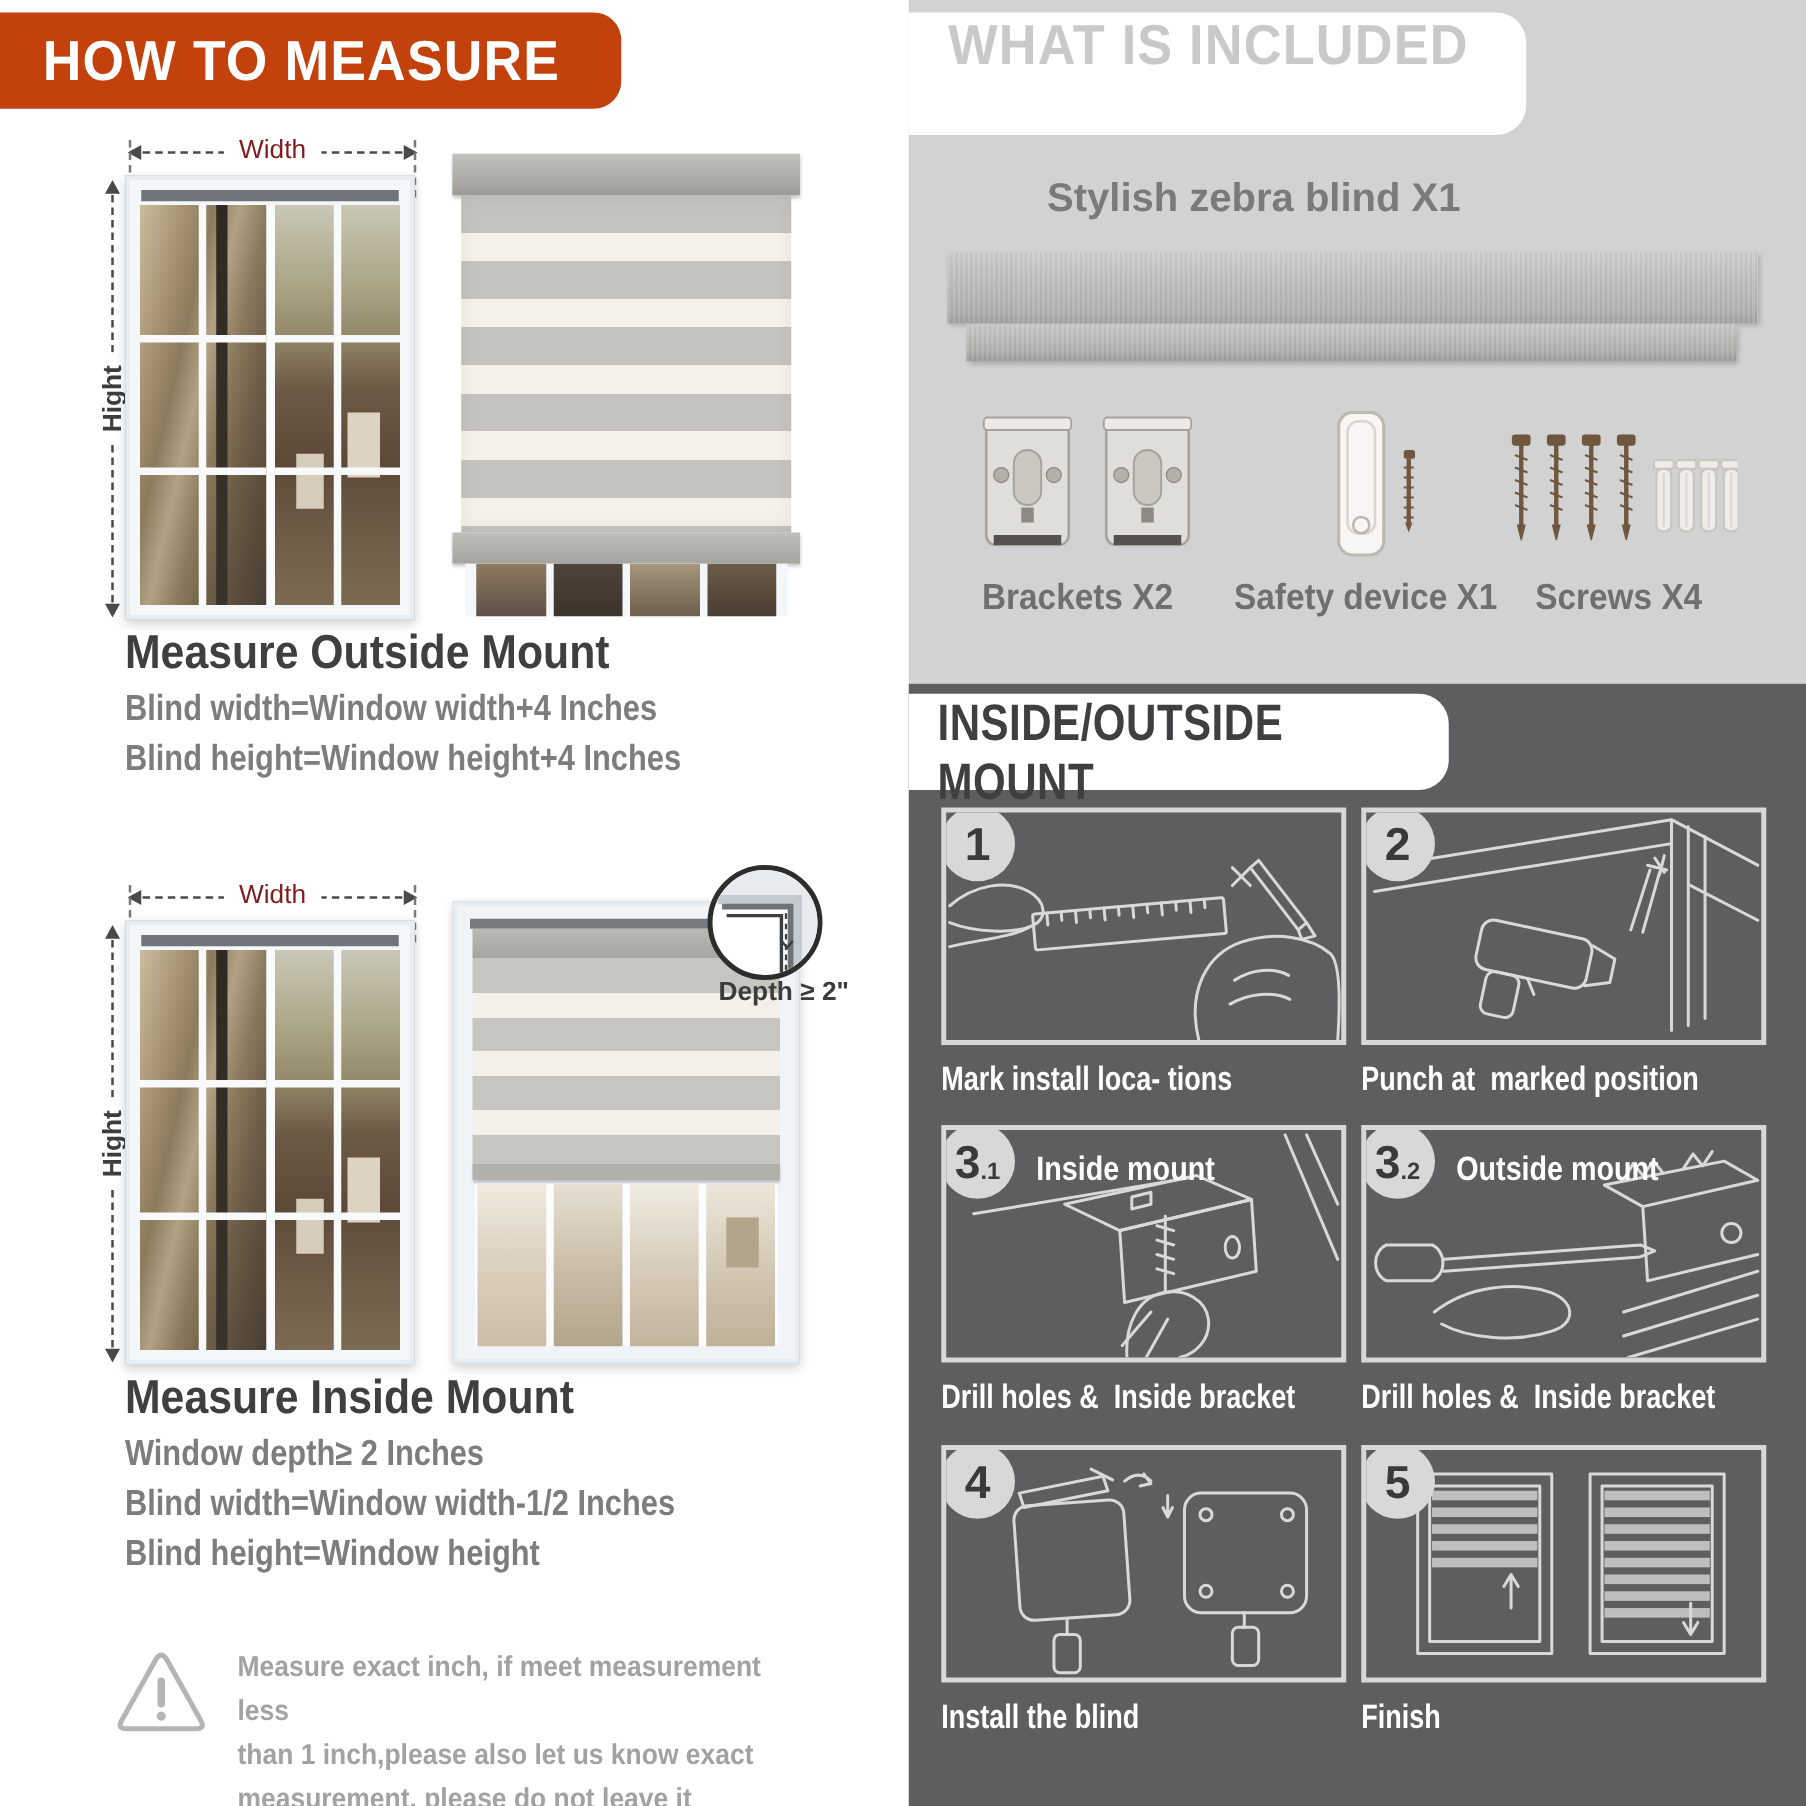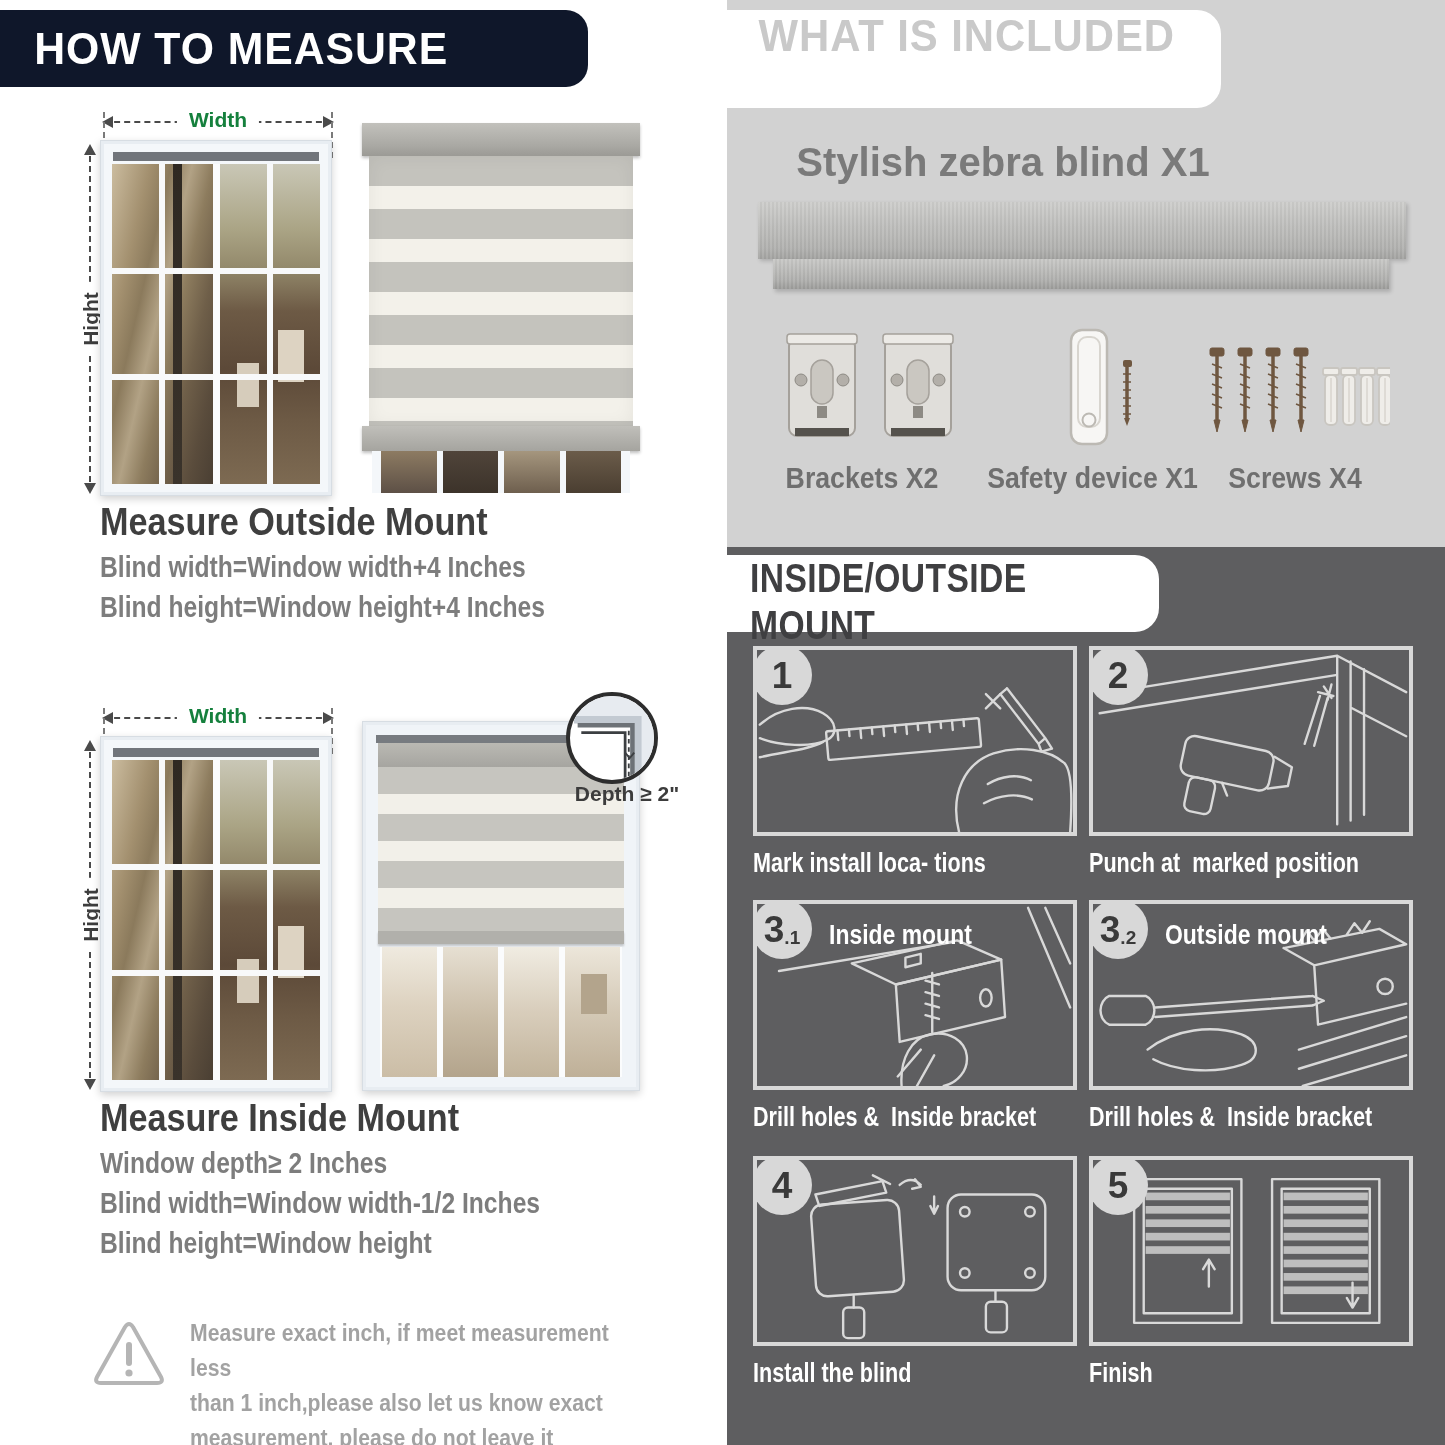--- a/index.html
+++ b/index.html
@@ -2,34 +2,34 @@
 <html><head>
 <meta charset="utf-8">
 <style>
   html,body{margin:0;padding:0;background:#fff;}
   *{box-sizing:border-box;}
   .canvas{position:relative;width:1445px;height:1445px;background:#fff;overflow:hidden;
           font-family:"Liberation Sans","DejaVu Sans",sans-serif;}
 
   
   .pill{position:absolute;display:flex;align-items:center;white-space:nowrap;}
-  .pill-gray{left:0;top:10px;width:588px;height:77px;background:#0f172a;border-radius:0 22px 22px 0;}
+  .pill-gray{left:0;top:10px;width:497px;height:77px;background:#c2410c;border-radius:0 22px 22px 0;}
   .pill-gray span{color:#fff;font-size:45px;font-weight:bold;letter-spacing:1px;padding-left:36px;
                   transform:scaleX(.95);transform-origin:left center;display:inline-block;}
   .pill-white-top{left:0;top:10px;width:494px;height:98px;background:#fff;border-radius:0 24px 24px 0;position:absolute;}
   .pill-white-top span{color:#c9c9c9;font-size:45px;font-weight:bold;letter-spacing:1px;padding-left:34px;
                   transform:scaleX(.93);transform-origin:left center;display:inline-block;}
   .pill-white-dark{left:0;top:8px;width:432px;height:77px;background:#fff;border-radius:0 24px 24px 0;position:absolute;}
   .pill-white-dark span{color:#3f3f41;font-size:41px;font-weight:bold;padding-left:28px;
                   transform:scaleX(.82);transform-origin:left center;display:inline-block;letter-spacing:.5px;}
 
   
   .dim-h{position:absolute;border-top:2px dashed #4a4a4a;}
   .dim-h .dim-label{position:absolute;left:50%;top:-15px;transform:translateX(-50%);background:#fff;
-                    padding:0 12px;font-size:21px;font-weight:bold;color:#15803d;}
+                    padding:0 12px;font-size:21px;font-weight:normal;color:#7f1d1d;}
   .dim-h .ah-l{position:absolute;left:-2px;top:-7px;width:0;height:0;
                border-top:6px solid transparent;border-bottom:6px solid transparent;border-right:11px solid #4a4a4a;}
   .dim-h .ah-r{position:absolute;right:-2px;top:-7px;width:0;height:0;
                border-top:6px solid transparent;border-bottom:6px solid transparent;border-left:11px solid #4a4a4a;}
   .dim-h .gv-l{position:absolute;left:-1px;top:-11px;height:46px;border-left:2px dashed #7a7a7a;}
   .dim-h .gv-r{position:absolute;right:-1px;top:-11px;height:46px;border-left:2px dashed #7a7a7a;}
   .dim-v{position:absolute;border-left:2px dashed #4a4a4a;}
   .dim-v .dim-label{position:absolute;top:50%;left:0;transform:translate(-50%,-50%) rotate(-90deg);
                     background:#fff;padding:2px 10px;font-size:21px;font-weight:bold;color:#3d3d3d;}
   .dim-v .ah-t{position:absolute;top:-2px;left:-7px;width:0;height:0;
@@ -102,21 +102,21 @@
      transform:scaleX(.9);transform-origin:left center;white-space:nowrap;}
   .sec-line{position:absolute;left:100px;font-size:29px;font-weight:bold;color:#7d7d7d;
      transform:scaleX(.85);transform-origin:left center;white-space:nowrap;}
   .warning{position:absolute;left:92px;top:1316px;display:flex;gap:24px;}
   .warning-text{width:478px;font-size:23px;font-weight:bold;color:#a2a2a2;line-height:1.52;
      white-space:pre-line;transform:scaleX(.92);transform-origin:left top;}
 
   
   .panel-top{position:absolute;left:727px;top:0;width:718px;height:547px;background:#d2d2d2;}
   .blind-title{position:absolute;left:0;top:140px;width:552px;text-align:center;
-     font-size:40px;font-weight:bold;color:#7a7a7a;}
+     font-size:32px;font-weight:bold;color:#7a7a7a;}
   .bar-main{position:absolute;left:31px;top:202px;width:648px;height:57px;
      background:repeating-linear-gradient(90deg,rgba(255,255,255,.07) 0 2px,rgba(0,0,0,.03) 2px 4px),
                 linear-gradient(180deg,#cdcdcb,#bdbdbb 45%,#b2b2b0 80%,#a3a3a1);
      box-shadow:2px 2px 4px rgba(0,0,0,.18);}
   .bar-lip{position:absolute;left:46px;top:259px;width:616px;height:30px;
      background:repeating-linear-gradient(90deg,rgba(255,255,255,.07) 0 2px,rgba(0,0,0,.03) 2px 4px),
                 linear-gradient(180deg,#c8c8c6,#b0b0ae 70%,#9c9c9a);
      box-shadow:2px 3px 4px rgba(0,0,0,.18);}
   .comp{position:absolute;}
   .comp-caption{position:absolute;top:462px;text-align:center;font-size:29px;font-weight:bold;color:#6f6f6f;

